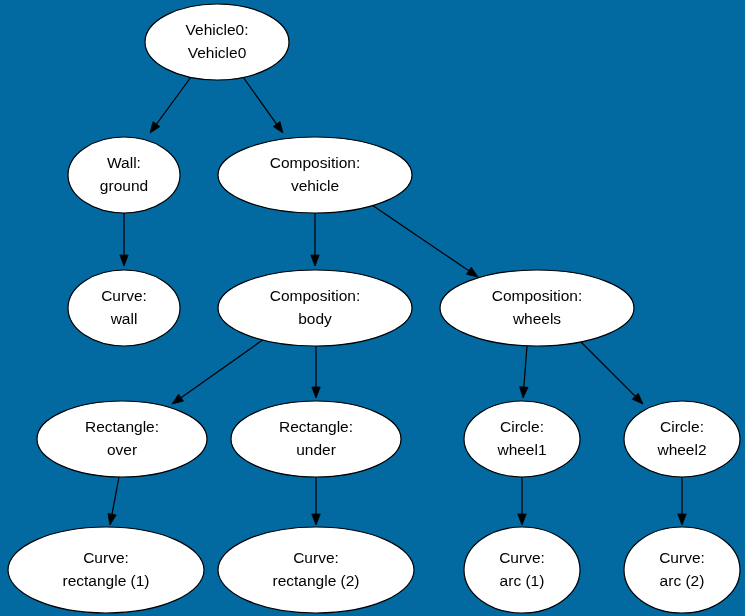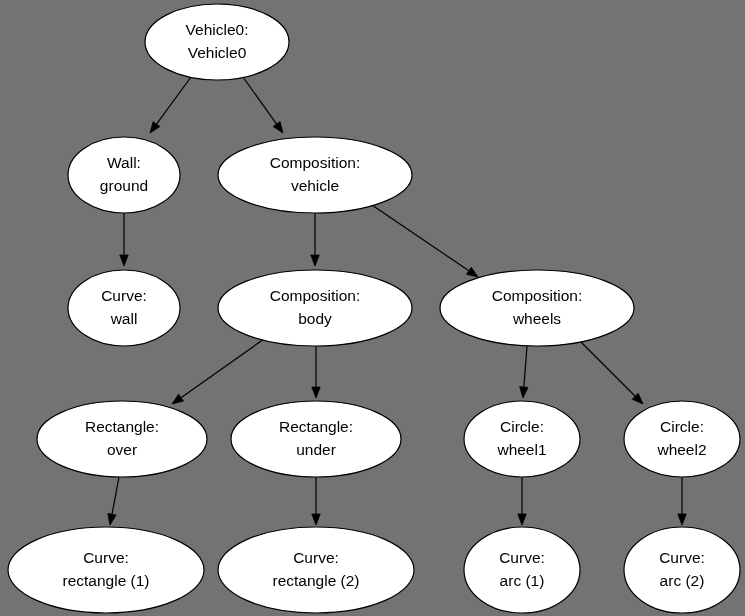--- a/index.html
+++ b/index.html
@@ -4,21 +4,21 @@
 <style>
   html, body {
     margin: 0;
     padding: 0;
     background: #ffffff;
   }
   #graph-canvas {
     width: 745px;
     height: 616px;
     position: relative;
-    background: #737373;
+    background: #0369a1;
     overflow: hidden;
   }
   svg {
     display: block;
   }
   .node-ellipse {
     fill: #ffffff;
     stroke: #000000;
     stroke-width: 1.2;
   }

